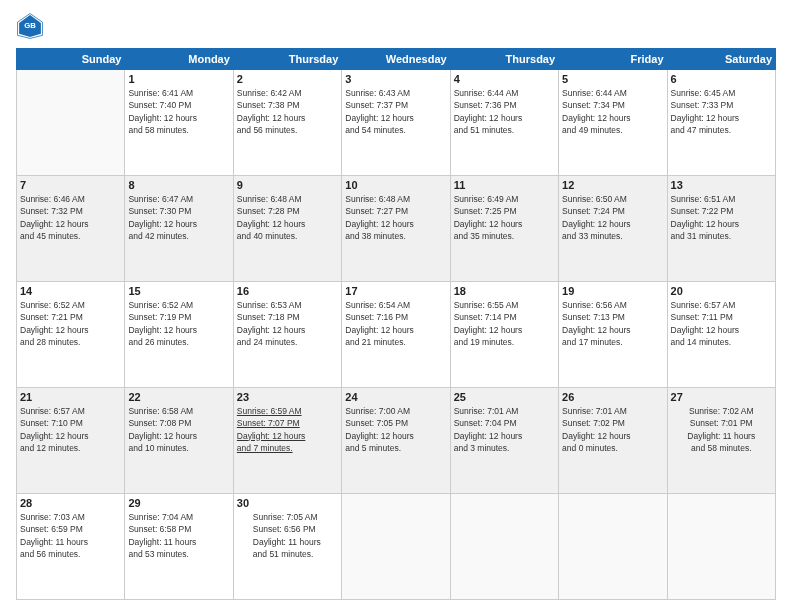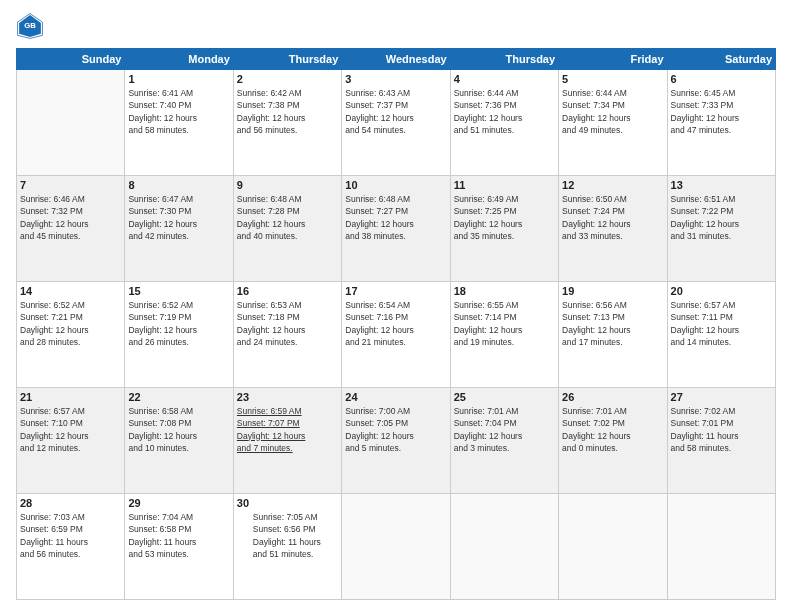--- a/index.html
+++ b/index.html
@@ -317,21 +317,21 @@
           </td>
           <td>
             <span class="day-num">26</span>
             <div class="day-info" style="white-space: pre-line;">Sunrise: 7:01 AM
 Sunset: 7:02 PM
 Daylight: 12 hours
 and 0 minutes.</div>
           </td>
           <td>
             <span class="day-num">27</span>
-            <div class="day-info" style="white-space: pre-line;">Sunrise: 7:02 AM
+            <div class="day-info" style="white-space: pre-line; text-align: center;">Sunrise: 7:02 AM
 Sunset: 7:01 PM
 Daylight: 11 hours
 and 58 minutes.</div>
           </td>
         </tr>
         <tr>
           <td>
             <span class="day-num">28</span>
             <div class="day-info" style="white-space: pre-line;">Sunrise: 7:03 AM
 Sunset: 6:59 PM

